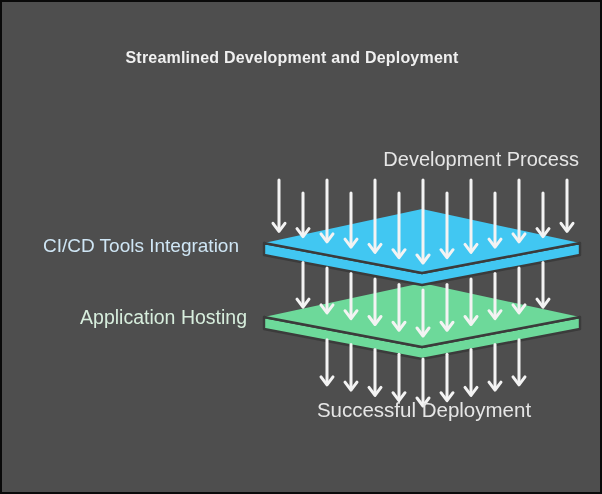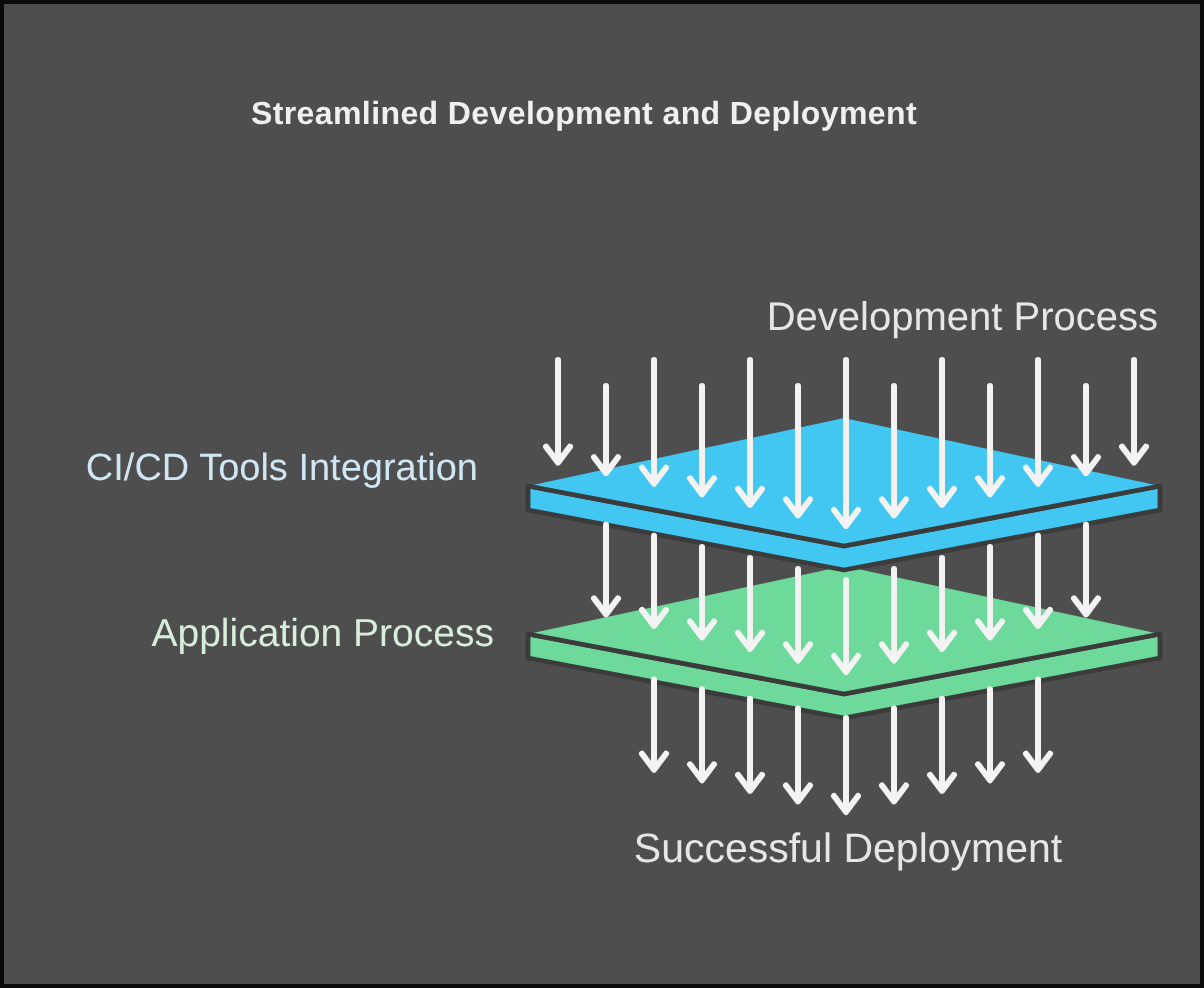--- a/index.html
+++ b/index.html
@@ -17,29 +17,29 @@
   .title{
     left:90px;top:47px;width:400px;
     font-size:16px;font-weight:bold;text-align:center;
     color:var(--c-title,#f0f0f0);letter-spacing:0.2px;
   }
   .dev{
     left:277px;top:146px;width:300px;
     font-size:20px;text-align:right;color:var(--c-flow,#e6e6e6);
   }
   .cicd{
-    left:0;top:222px;width:237px;
+    left:0;top:233px;width:237px;
     font-size:19px;text-align:right;color:var(--c-cicd,#cfe6f5);
   }
   .hosting{
     left:0;top:304px;width:245px;
     font-size:19.5px;text-align:right;color:var(--c-hosting,#d7eedd);
   }
   .deploy{
-    left:272px;top:411px;width:300px;
+    left:272px;top:396px;width:300px;
     font-size:20.5px;text-align:center;color:var(--c-flow,#e6e6e6);
   }
 </style>
 </head>
 <body>
 
 <div class="frame">
 
   <svg id="diagram" viewBox="0 0 602 494" width="602" height="494" aria-hidden="true">
     <g id="g-layers">
@@ -116,15 +116,15 @@
         <line x1="493" y1="342.6" x2="493" y2="386.66" stroke="#f3f3f3" stroke-width="3" stroke-linecap="round"></line>
         <path d="M 487 380.16 L 493 388.16 L 499 380.16" fill="none" stroke="#f3f3f3" stroke-width="3" stroke-linecap="round" stroke-linejoin="round"></path>
         <line x1="517" y1="337.8" x2="517" y2="381.38" stroke="#f3f3f3" stroke-width="3" stroke-linecap="round"></line>
         <path d="M 511 374.88 L 517 382.88 L 523 374.88" fill="none" stroke="#f3f3f3" stroke-width="3" stroke-linecap="round" stroke-linejoin="round"></path>
       </g>
   </svg>
 
   <div class="label title">Streamlined Development and Deployment</div>
   <div class="label dev">Development Process</div>
   <div class="label cicd">CI/CD Tools Integration</div>
-  <div class="label hosting">Application Process</div>
+  <div class="label hosting">Application Hosting</div>
   <div class="label deploy">Successful Deployment</div>
 </div>
 
 </body></html>

